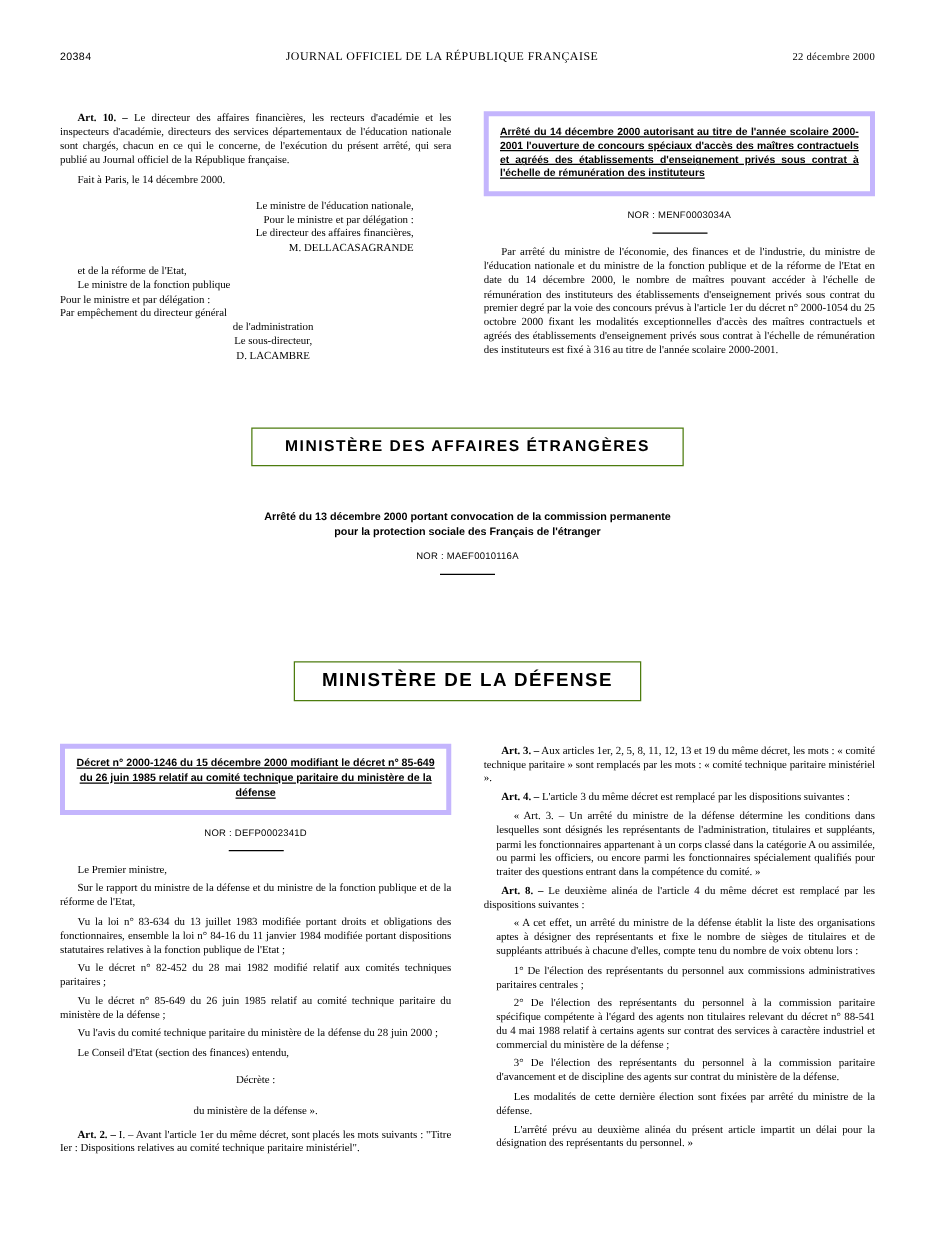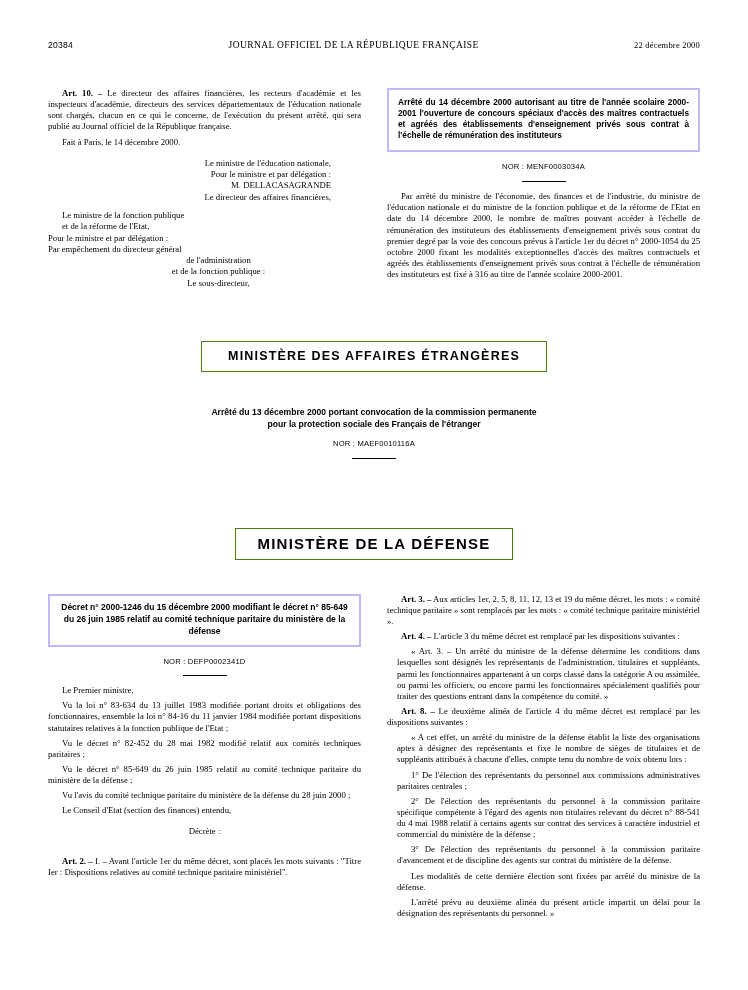--- a/index.html
+++ b/index.html
@@ -86,23 +86,24 @@
   .sig-left {
     font-size: 8.7px;
     line-height: 1.3;
     text-align: left;
     text-indent: 0;
     margin: 0;
   }
 
   
   .boxed {
-    border: 2px solid #c4b5fd;
+    border: 4px solid #c4b5fd;
     padding: 7px 9px 9px 9px;
     margin-bottom: 10px;
+    text-decoration: underline;
   }
   .boxed .title {
     font-family: "Liberation Sans", sans-serif;
     font-weight: bold;
     font-size: 8.3px;
     line-height: 1.34;
     text-align: justify;
     text-indent: 0;
     margin: 0;
   }
@@ -184,30 +185,30 @@
   </div>
 
   <div class="cols">
 
     <div class="col">
       <p><span class="art-lead">Art. 10. –</span> Le directeur des affaires financières, les recteurs d'académie et les inspecteurs d'académie, directeurs des services départementaux de l'éducation nationale sont chargés, chacun en ce qui le concerne, de l'exécution du présent arrêté, qui sera publié au Journal officiel de la République française.</p>
       <p>Fait à Paris, le 14 décembre 2000.</p>
       <div style="height:6px"></div>
       <p class="sig-right italic">Le ministre de l'éducation nationale,</p>
       <p class="sig-right">Pour le ministre et par délégation :</p>
+      <p class="sig-right italic">Le directeur des affaires financières,</p>
       <p class="sig-right small-caps">M. DELLACASAGRANDE</p>
-      <p class="sig-right italic">Le directeur des affaires financières,</p>
       <div style="height:7px"></div>
+      <p class="sig-left italic" style="padding-left:14px">et de la réforme de l'Etat,</p>
       <p class="sig-left italic" style="padding-left:14px">Le ministre de la fonction publique</p>
-      <p class="sig-left italic" style="padding-left:14px">et de la réforme de l'Etat,</p>
       <p class="sig-left">Pour le ministre et par délégation :</p>
       <p class="sig-left">Par empêchement du directeur général</p>
       <p class="sig" style="padding-left:28px">de l'administration</p>
-      <p class="sig" style="padding-left:28px">et de la fonction publique :</p>
       <p class="sig italic" style="padding-left:28px">Le sous-directeur,</p>
+      <p class="sig small-caps" style="padding-left:28px">D. LACAMBRE</p>
     </div>
 
     <div class="col">
       <div class="boxed">
         <p class="title">Arrêté du 14 décembre 2000 autorisant au titre de l'année scolaire 2000-2001 l'ouverture de concours spéciaux d'accès des maîtres contractuels et agréés des établissements d'enseignement privés sous contrat à l'échelle de rémunération des instituteurs</p>
       </div>
       <p class="nor">NOR : MENF0003034A</p>
       <div class="rule-short"></div>
       <p>Par arrêté du ministre de l'économie, des finances et de l'industrie, du ministre de l'éducation nationale et du ministre de la fonction publique et de la réforme de l'Etat en date du 14 décembre 2000, le nombre de maîtres pouvant accéder à l'échelle de rémunération des instituteurs des établissements d'enseignement privés sous contrat du premier degré par la voie des concours prévus à l'article 1er du décret n° 2000-1054 du 25 octobre 2000 fixant les modalités exceptionnelles d'accès des maîtres contractuels et agréés des établissements d'enseignement privés sous contrat à l'échelle de rémunération des instituteurs est fixé à 316 au titre de l'année scolaire 2000-2001.</p>
     </div>
@@ -234,29 +235,31 @@
   <div class="spacer-28"></div>
   <div class="cols">
 
     <div class="col">
       <div class="boxed" style="padding:6px 8px 7px 8px;">
         <p class="decree-title">Décret n° 2000-1246 du 15 décembre 2000 modifiant le décret n° 85-649 du 26 juin 1985 relatif au comité technique paritaire du ministère de la défense</p>
       </div>
       <p class="nor">NOR : DEFP0002341D</p>
       <div class="rule-short"></div>
       <p>Le Premier ministre,</p>
+      <p>Sur le rapport du ministre de la défense et du ministre de la fonction publique et de la réforme de l'Etat,</p>
       <p>Vu la loi n° 83-634 du 13 juillet 1983 modifiée portant droits et obligations des fonctionnaires, ensemble la loi n° 84-16 du 11 janvier 1984 modifiée portant dispositions statutaires relatives à la fonction publique de l'Etat ;</p>
       <p>Vu le décret n° 82-452 du 28 mai 1982 modifié relatif aux comités techniques paritaires ;</p>
       <p>Vu le décret n° 85-649 du 26 juin 1985 relatif au comité technique paritaire du ministère de la défense ;</p>
       <p>Vu l'avis du comité technique paritaire du ministère de la défense du 28 juin 2000 ;</p>
       <p>Le Conseil d'Etat (section des finances) entendu,</p>
       <div style="height:6px"></div>
       <p class="center italic">Décrète :</p>
       <div style="height:6px"></div>
       <div style="height:4px"></div>
+      <p class="center">du ministère de la défense ».</p>
       <div style="height:4px"></div>
       <p><span class="art-lead">Art. 2. –</span> I. – Avant l'article 1er du même décret, sont placés les mots suivants : "Titre Ier : Dispositions relatives au comité technique paritaire ministériel".</p>
 
     </div>
 
     <div class="col">
       <p><span class="art-lead">Art. 3. –</span> Aux articles 1er, 2, 5, 8, 11, 12, 13 et 19 du même décret, les mots : « comité technique paritaire » sont remplacés par les mots : « comité technique paritaire ministériel ».</p>
       <p><span class="art-lead">Art. 4. –</span> L'article 3 du même décret est remplacé par les dispositions suivantes :</p>
       <p class="quoted italic" style="font-style:normal">« Art. 3. – Un arrêté du ministre de la défense détermine les conditions dans lesquelles sont désignés les représentants de l'administration, titulaires et suppléants, parmi les fonctionnaires appartenant à un corps classé dans la catégorie A ou assimilée, ou parmi les officiers, ou encore parmi les fonctionnaires spécialement qualifiés pour traiter des questions entrant dans la compétence du comité. »</p>
       <p><span class="art-lead">Art. 8. –</span> Le deuxième alinéa de l'article 4 du même décret est remplacé par les dispositions suivantes :</p>

